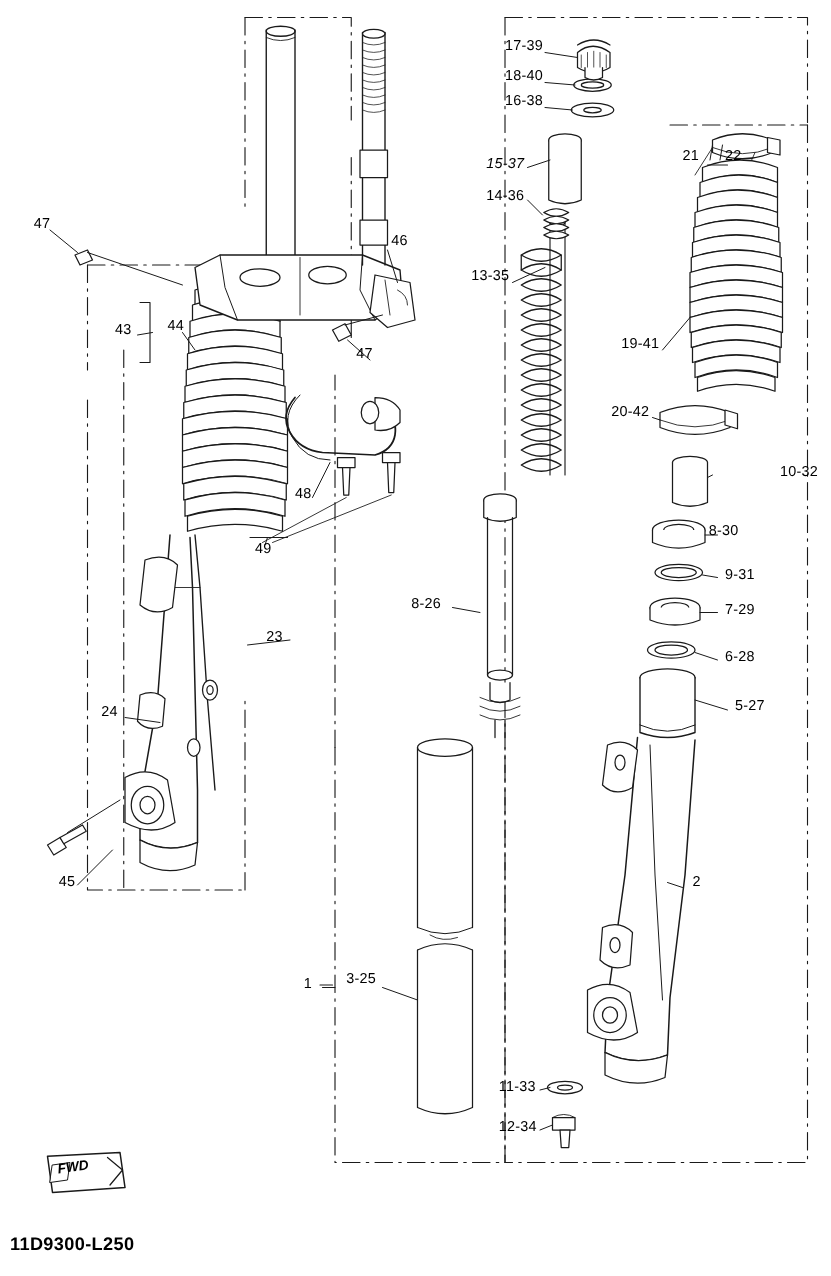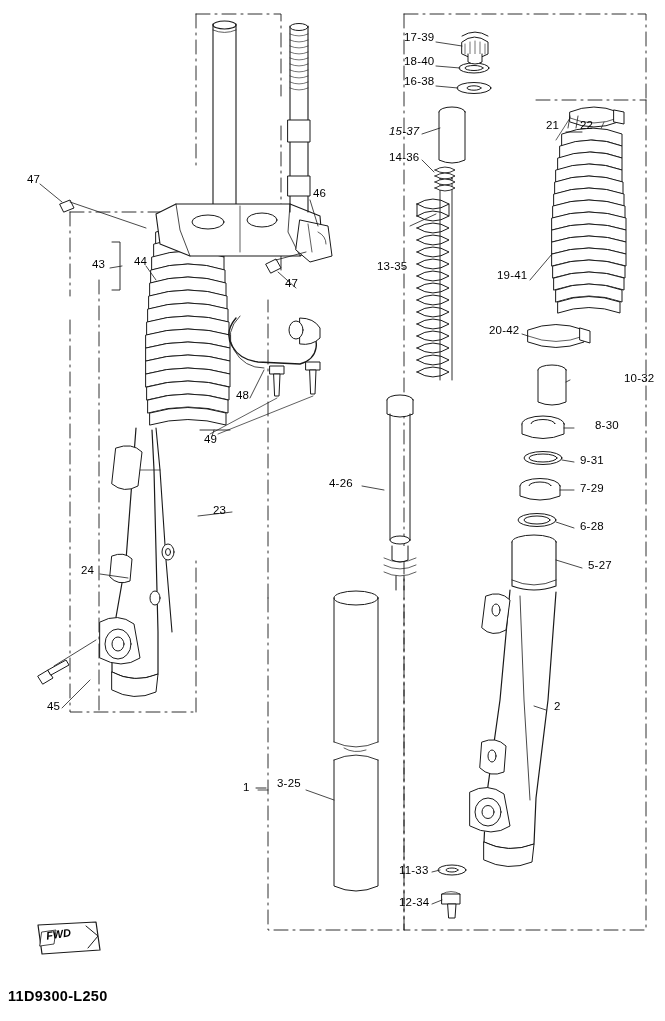--- a/index.html
+++ b/index.html
@@ -412,32 +412,32 @@
 
   <div class="callout" style="left:404px; top:31px;">17-39</div>
   <div class="callout" style="left:404px; top:55px;">18-40</div>
   <div class="callout" style="left:404px; top:75px;">16-38</div>
   <div class="callout" style="left:546px; top:119px;text-align:center;">21</div>
   <div class="callout" style="left:580px; top:119px;">22</div>
   <div class="callout" style="left:389px; top:125px;font-style:italic;">15-37</div>
   <div class="callout" style="left:389px; top:151px;">14-36</div>
   <div class="callout" style="left:27px;  top:173px;">47</div>
   <div class="callout" style="left:313px; top:187px;">46</div>
-  <div class="callout" style="left:377px; top:215px;margin-top:45px;">13-35</div>
+  <div class="callout" style="left:377px; top:215px;">13-35</div>
   <div class="callout" style="left:92px;  top:258px;">43</div>
   <div class="callout" style="left:124px; top:255px;margin-left:10px;">44</div>
   <div class="callout" style="left:285px; top:277px;">47</div>
   <div class="callout" style="left:497px; top:269px;">19-41</div>
   <div class="callout" style="left:489px; top:324px;text-align:right;">20-42</div>
   <div class="callout" style="left:576px; top:372px;margin-left:48px;">10-32</div>
   <div class="callout" style="left:236px; top:389px;">48</div>
-  <div class="callout" style="left:580px; top:419px;padding-left:15px;">8-30</div>
+  <div class="callout" style="left:552px; top:419px;padding-left:15px;">8-30</div>
   <div class="callout" style="left:204px; top:433px;">49</div>
   <div class="callout" style="left:580px; top:454px;">9-31</div>
-  <div class="callout" style="left:329px; top:477px;">4-26</div>
+  <div class="callout" style="left:329px; top:477px;">8-26</div>
   <div class="callout" style="left:580px; top:482px;">7-29</div>
   <div class="callout" style="left:580px; top:520px;">6-28</div>
   <div class="callout" style="left:213px; top:504px;">23</div>
   <div class="callout" style="left:588px; top:559px;">5-27</div>
   <div class="callout" style="left:81px;  top:564px;">24</div>
   <div class="callout" style="left:47px;  top:700px;">45</div>
   <div class="callout" style="left:554px; top:700px;">2</div>
   <div class="callout" style="left:243px; top:781px;">1</div>
   <div class="callout" style="left:277px; top:777px;">3-25</div>
   <div class="callout" style="left:399px; top:864px;">11-33</div>

